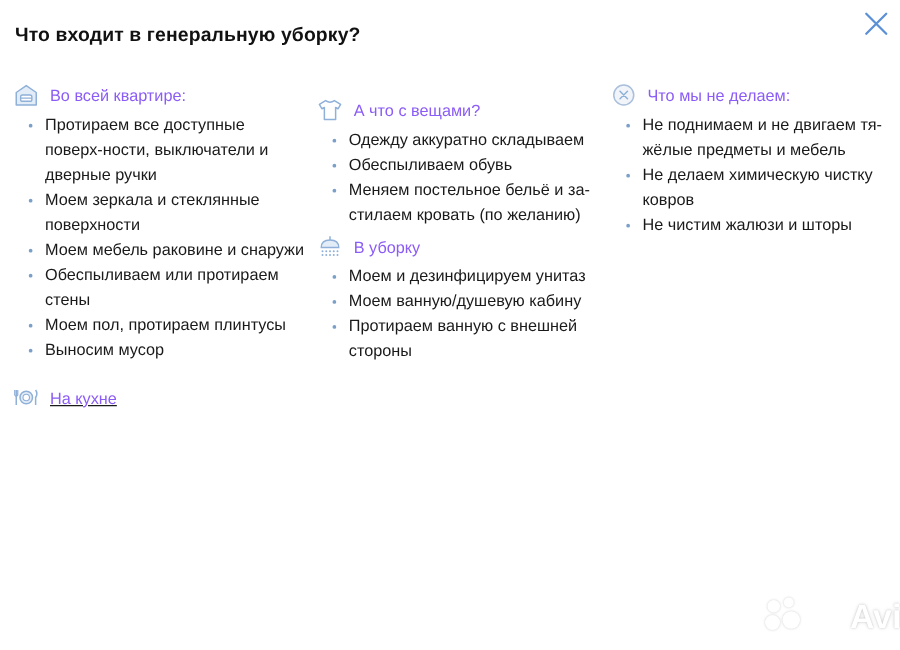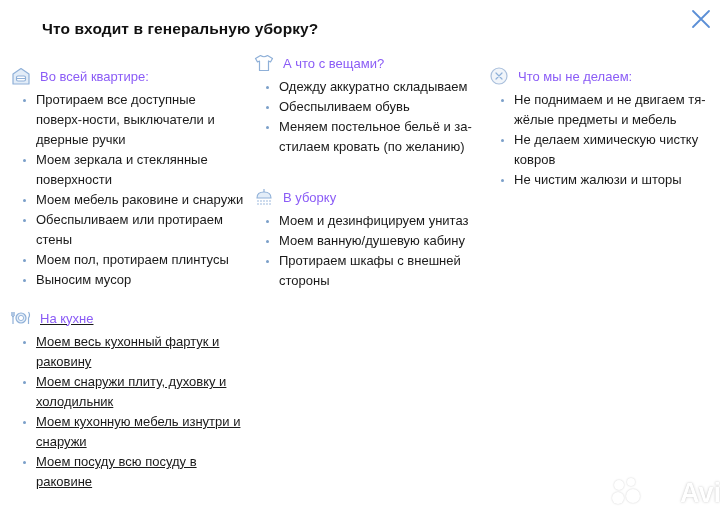--- a/index.html
+++ b/index.html
@@ -3,21 +3,20 @@
 <meta charset="utf-8">
 <style>
   html, body { margin:0; padding:0; }
   body {
     width:720px; height:520px; background:#ffffff; position:relative; overflow:hidden;
     font-family:"Liberation Sans", "DejaVu Sans", sans-serif; color:#1a1a1a;
   }
   .title {
     position:absolute; left:12px; top:20px; font-size:15.5px; font-weight:bold; color:#111;
     letter-spacing:0.1px;
-    margin-left:30px;
   }
   .close {
     position:absolute; left:690px; top:8px; width:22px; height:22px; cursor:pointer;
   }
   .col { position:absolute; }
   .sec-head {
     display:flex; align-items:center; height:24px; font-size:13px; color:#8b5cf6; margin-bottom:2px;
   }
   .sec-head .ic { width:22px; height:20px; margin-right:8px; display:flex; align-items:center; justify-content:center; }
   .list { list-style:none; margin:0; padding:0; }
@@ -77,29 +76,23 @@
       <svg width="20" height="16" viewBox="0 0 20 16">
         <line x1="2" y1="2" x2="2" y2="14" stroke="#8fb0d8" stroke-width="1.2"></line>
         <path d="M0.8 2 L0.8 6 Q2 8 3.2 6 L3.2 2" fill="none" stroke="#8fb0d8" stroke-width="1"></path>
         <circle cx="10" cy="8" r="5" fill="#e3edf8" stroke="#8fb0d8" stroke-width="1.2"></circle>
         <circle cx="10" cy="8" r="2.6" fill="#fff" stroke="#8fb0d8" stroke-width="0.9"></circle>
         <path d="M17.5 2 Q19.5 5 17.5 8 L17.5 14" fill="none" stroke="#8fb0d8" stroke-width="1.2"></path>
       </svg>
     </span>
     <span>На кухне</span>
   </div>
-  <ul class="list">
-    <li><span>Моем весь кухонный фартук и раковину</span></li>
-    <li><span>Моем снаружи плиту, духовку и холодильник</span></li>
-    <li><span>Моем кухонную мебель изнутри и снаружи</span></li>
-    <li><span>Моем посуду всю посуду в раковине</span></li>
-  </ul>
 </div>
 
-<div class="col" style="left:253px; top:51px; width:225px;">
+<div class="col" style="left:253px; top:76px; width:225px;">
   <div class="sec-head">
     <span class="ic">
       <svg width="20" height="18" viewBox="0 0 20 18">
         <path d="M6.5 1.5 Q10 4 13.5 1.5 L18.5 4.5 L16.5 8 L14.5 7 L14.5 16.5 L5.5 16.5 L5.5 7 L3.5 8 L1.5 4.5 Z" fill="#fff" stroke="#8fb0d8" stroke-width="1.2" stroke-linejoin="round"></path>
       </svg>
     </span>
     <span>А что с вещами?</span>
   </div>
   <ul class="list">
     <li><span>Одежду аккуратно складываем</span></li>
@@ -126,21 +119,21 @@
             <circle cx="13" cy="16" r="0.8"></circle>
             <circle cx="16" cy="16" r="0.8"></circle>
         </g>
       </svg>
     </span>
     <span>В уборку</span>
   </div>
   <ul class="list">
     <li><span>Моем и дезинфицируем унитаз</span></li>
     <li><span>Моем ванную/душевую кабину</span></li>
-    <li><span>Протираем шкафы с внешней стороны</span></li>
+    <li><span>Протираем ванную с внешней стороны</span></li>
   </ul>
 </div>
 
 <div class="col" style="left:488px; top:64px; width:225px;">
   <div class="sec-head">
     <span class="ic">
       <svg width="20" height="20" viewBox="0 0 20 20">
         <circle cx="10" cy="10" r="8" fill="#f1f5fa" stroke="#a9bfdc" stroke-width="1.2"></circle>
         <path d="M7 7 L13 13 M13 7 L7 13" stroke="#8fb0d8" stroke-width="1.2" stroke-linecap="round"></path>
       </svg>

